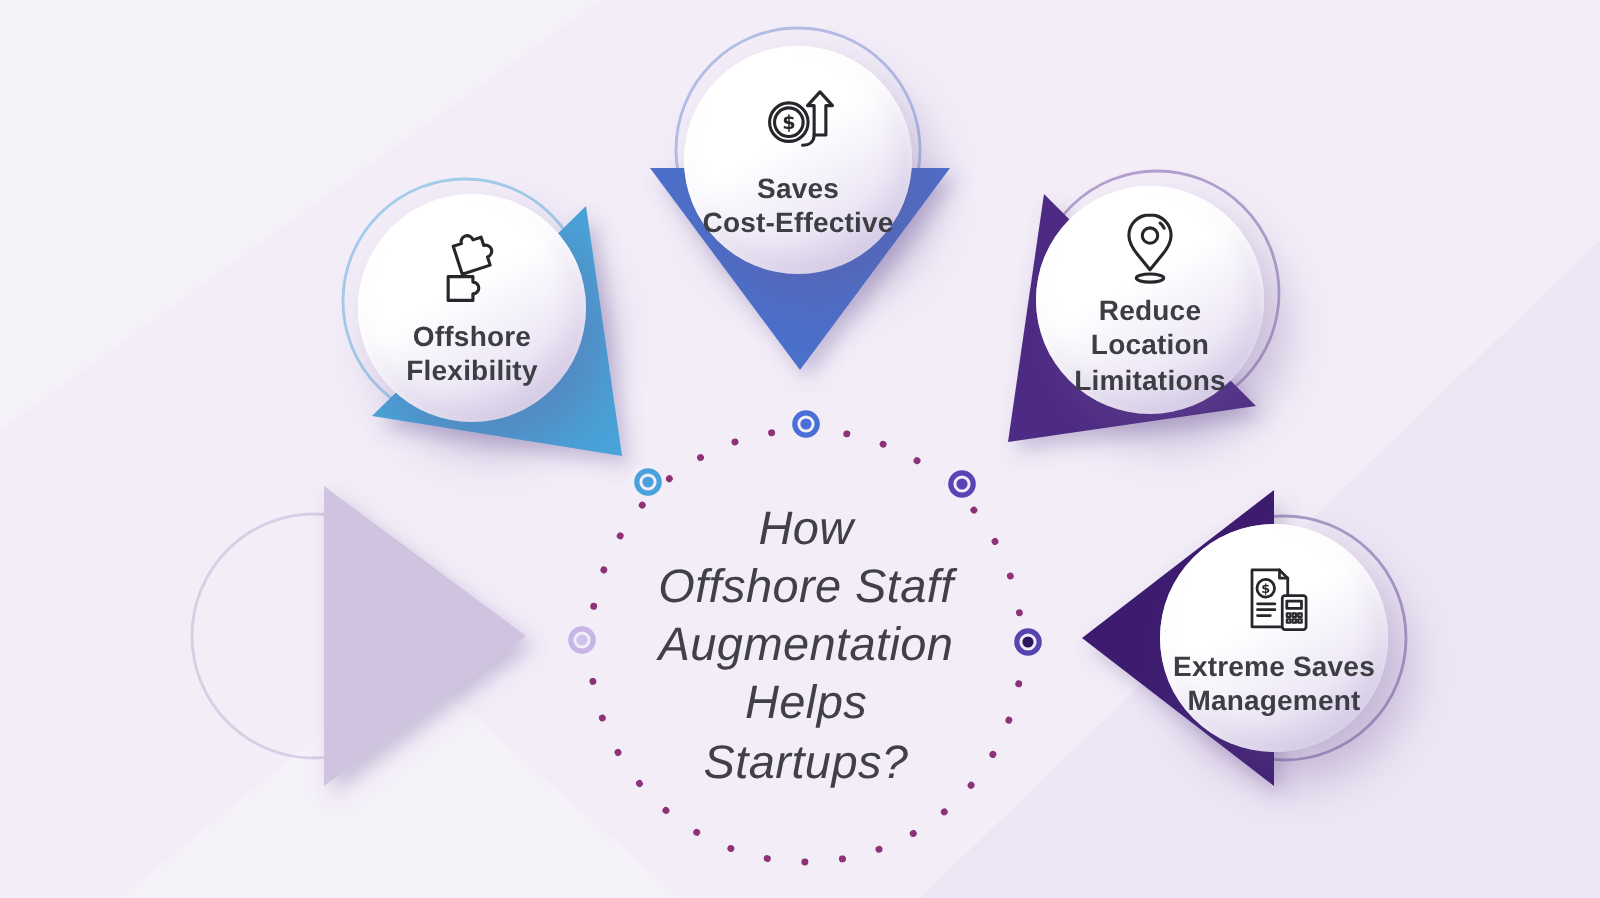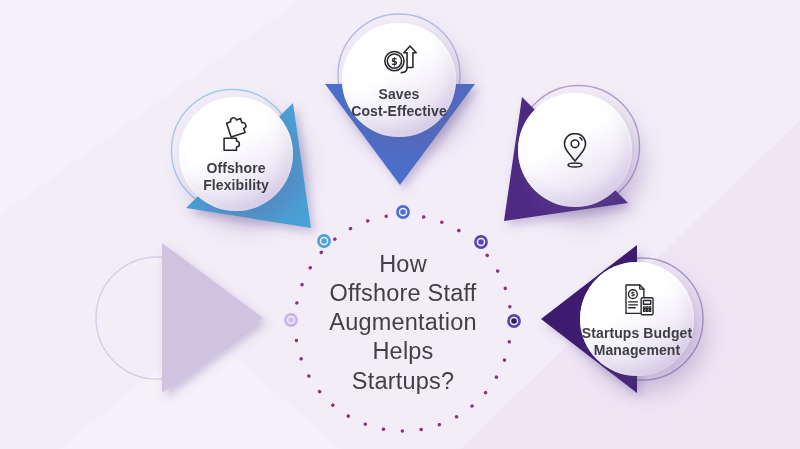--- a/index.html
+++ b/index.html
@@ -81,21 +81,21 @@
         <circle cx="291" cy="320" r="2.8" fill="#cfc2ea"></circle>
       </g>
       <g>
         <circle cx="514" cy="321" r="9" fill="#f3edf8"></circle>
         <circle cx="514" cy="321" r="5.6" fill="none" stroke-width="2.6" stroke="#5645b0"></circle>
         <circle cx="514" cy="321" r="2.8" fill="#2d185e"></circle>
       </g>
     </g>
   </svg>
 
-  <div class="center-title" style="color: rgb(65, 64, 71);">How
+  <div class="center-title" style="color: rgb(65, 64, 71); font-style: italic;">How
 Offshore Staff
 Augmentation
 Helps
 Startups?</div>
 
   <div class="node pos-flexibility">
     <div class="bubble">
       <svg class="icon" viewBox="0 0 48 48">
         <g fill="none" stroke="#26262b" stroke-width="1.7" stroke-linejoin="round" stroke-linecap="round">
           <path transform="rotate(-18 24 14)" d="M15.5,7 h4.7 a3.3,3.3 0 1 1 6.6,0 H31.5 v4.7 a3.3,3.3 0 1 1 0,6.6 V23 H15.5 z"></path>
@@ -126,20 +126,23 @@
   <div class="node pos-location">
     <div class="bubble">
       <svg class="icon" viewBox="0 0 48 48">
         <g fill="none" stroke="#26262b" stroke-width="1.7" stroke-linejoin="round" stroke-linecap="round">
           <path d="M24,7 c-6.6,0 -11.5,5 -11.5,11.3 c0,4.3 2.3,7.6 5.4,11.2 L24,37 l6.1,-7.5 c3.1,-3.6 5.4,-6.9 5.4,-11.2 C35.5,12 30.6,7 24,7 z"></path>
           <circle cx="24" cy="18.3" r="4.2"></circle>
           <path d="M29.5,11.5 a7,7 0 0 1 2.2,2.8"></path>
           <ellipse cx="24" cy="41.5" rx="7.5" ry="2.2"></ellipse>
         </g>
       </svg>
+      <div class="node-label">Reduce
+Location
+Limitations</div>
     </div>
   </div>
 
 
   <div class="node pos-budget">
     <div class="bubble">
       <svg class="icon" viewBox="0 0 48 48">
         <g fill="none" stroke="#26262b" stroke-width="1.5" stroke-linejoin="round" stroke-linecap="round">
           <path d="M12,6.5 H27 l4.5,4.5 V37.5 H12 z"></path>
           <path d="M27,6.5 V11 h4.5"></path>
@@ -151,18 +154,18 @@
         <g fill="none" stroke="#26262b" stroke-width="1.2" stroke-linejoin="round">
           <rect x="31" y="30.2" width="1.9" height="1.9"></rect>
             <rect x="34.1" y="30.2" width="1.9" height="1.9"></rect>
             <rect x="37.2" y="30.2" width="1.9" height="1.9"></rect>
           <rect x="31" y="33.4" width="1.9" height="1.9"></rect>
             <rect x="34.1" y="33.4" width="1.9" height="1.9"></rect>
             <rect x="37.2" y="33.4" width="1.9" height="1.9"></rect>
         </g>
         <text x="19.5" y="19" font-size="7" font-weight="700" text-anchor="middle" fill="#26262b" font-family="DejaVu Sans, sans-serif">$</text>
       </svg>
-      <div class="node-label">Startups Budget
+      <div class="node-label">Extreme Saves
 Management</div>
     </div>
   </div>
 
 </div>
 
 </body></html>

